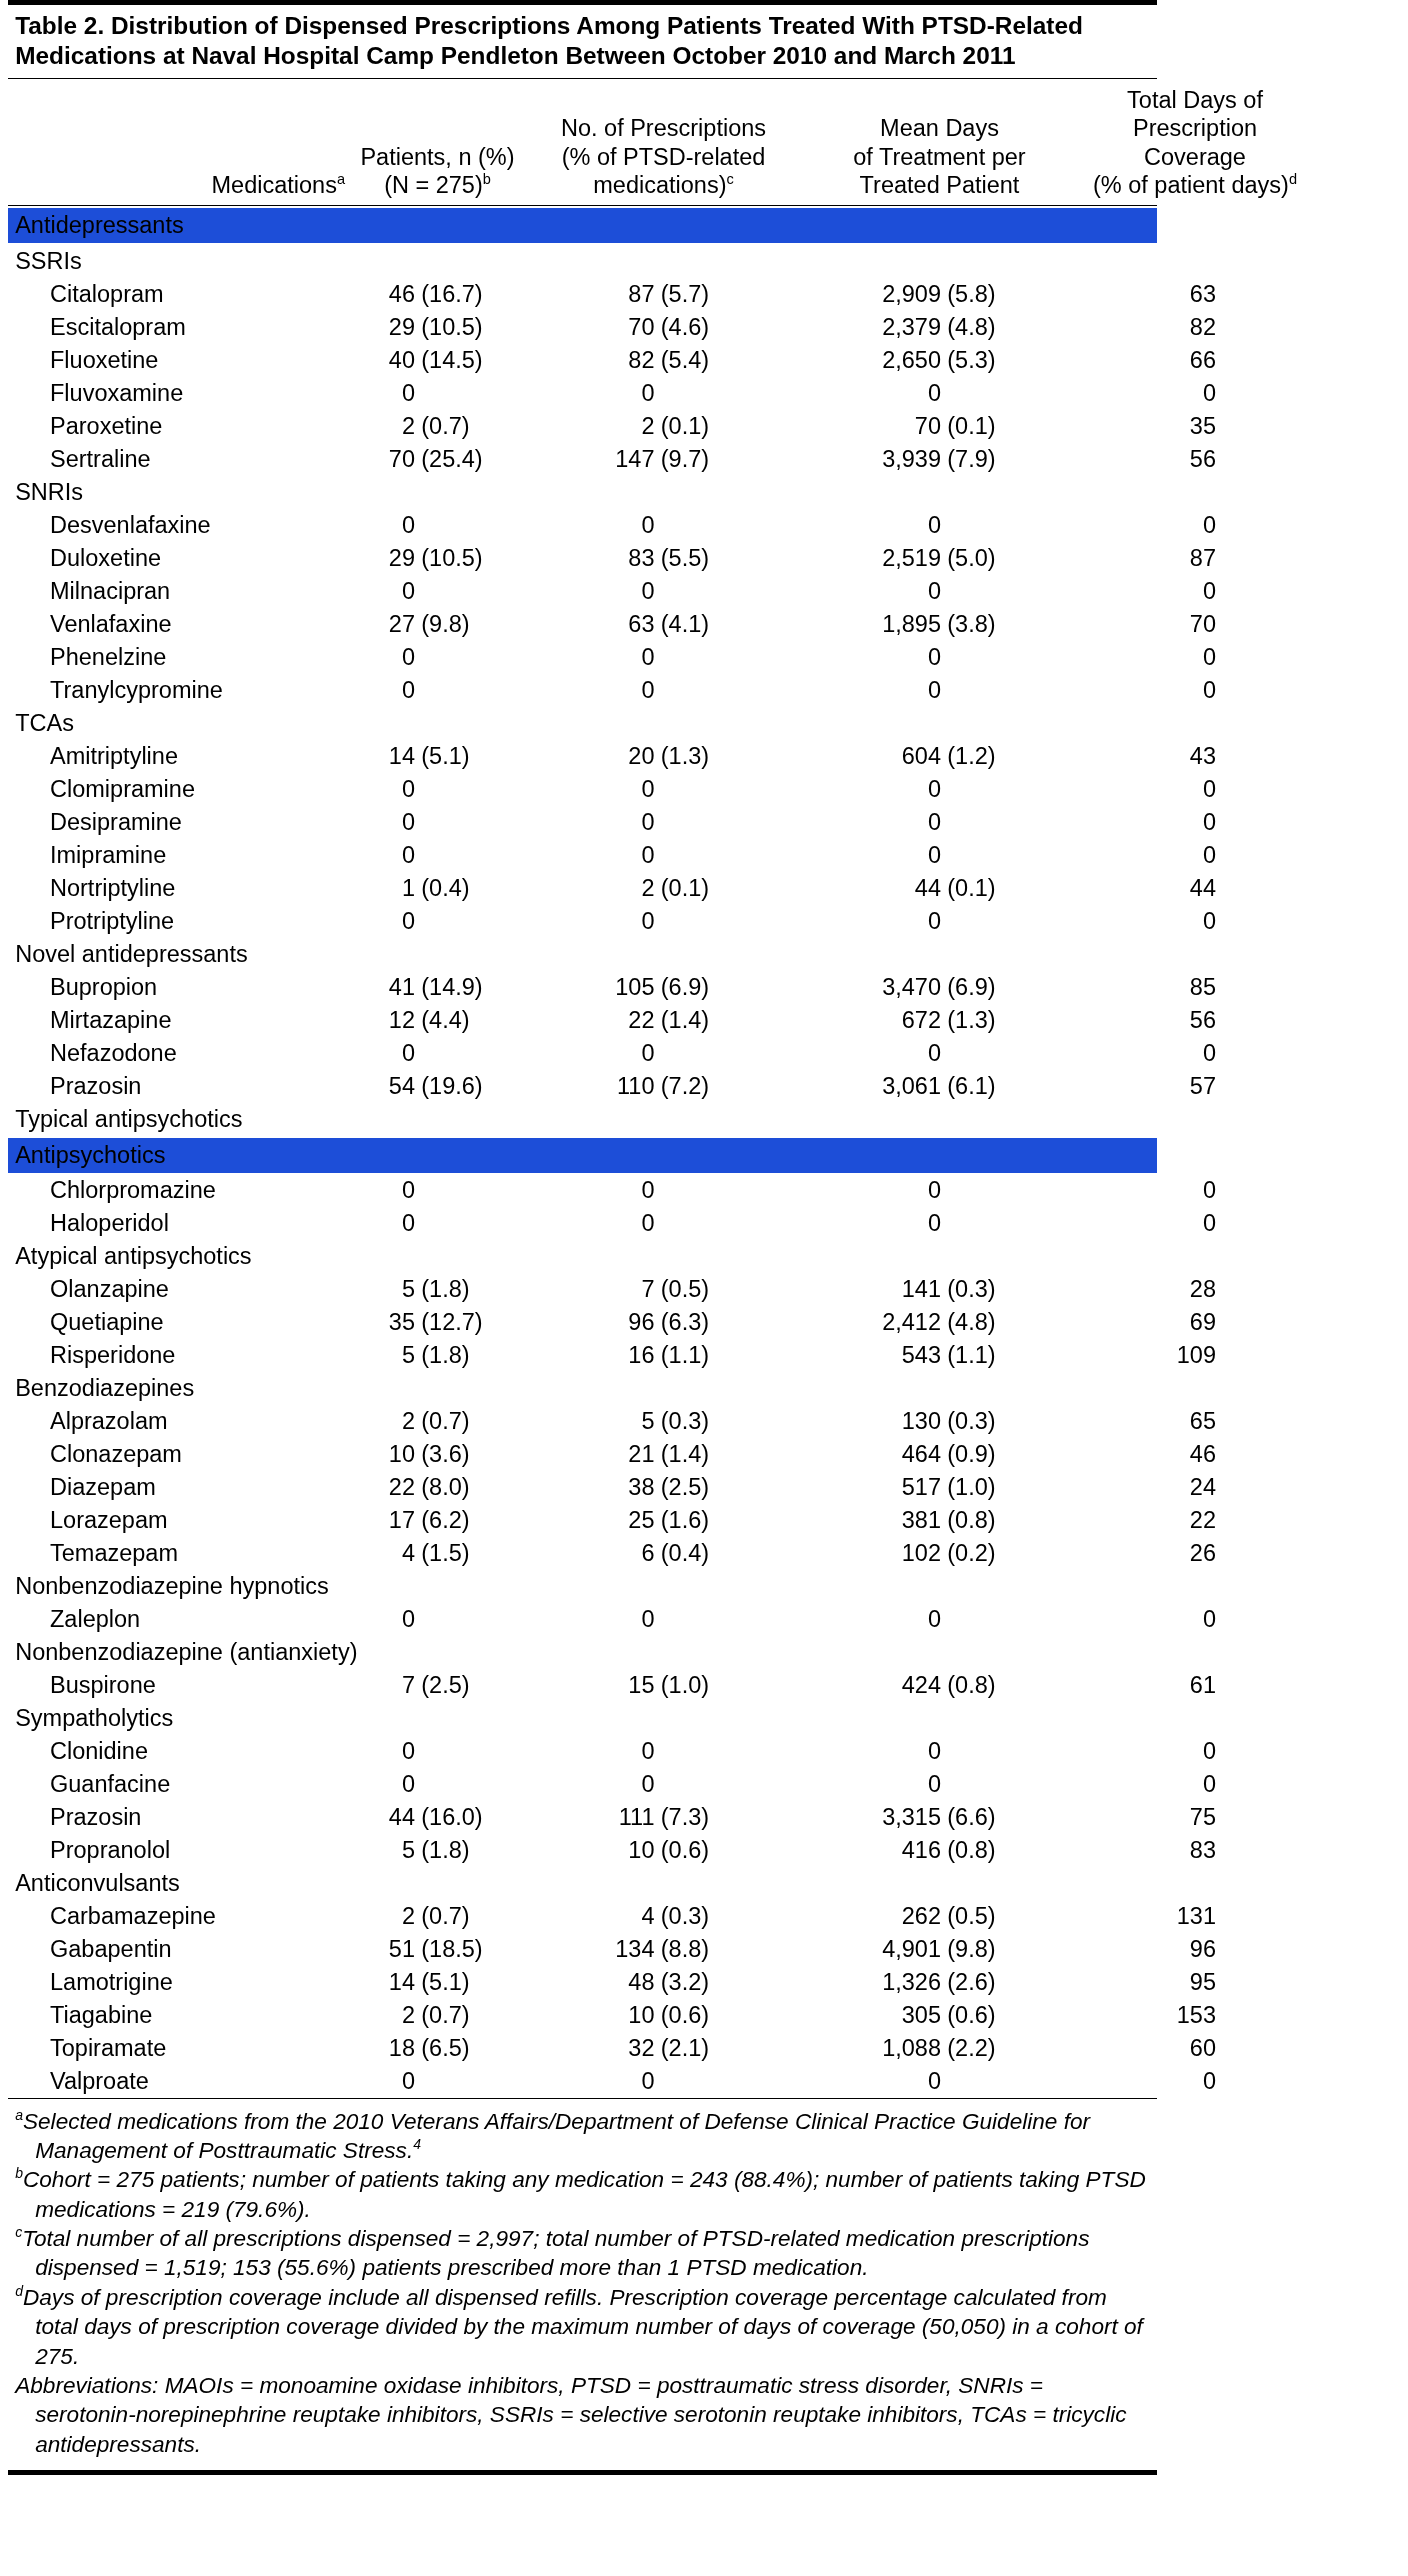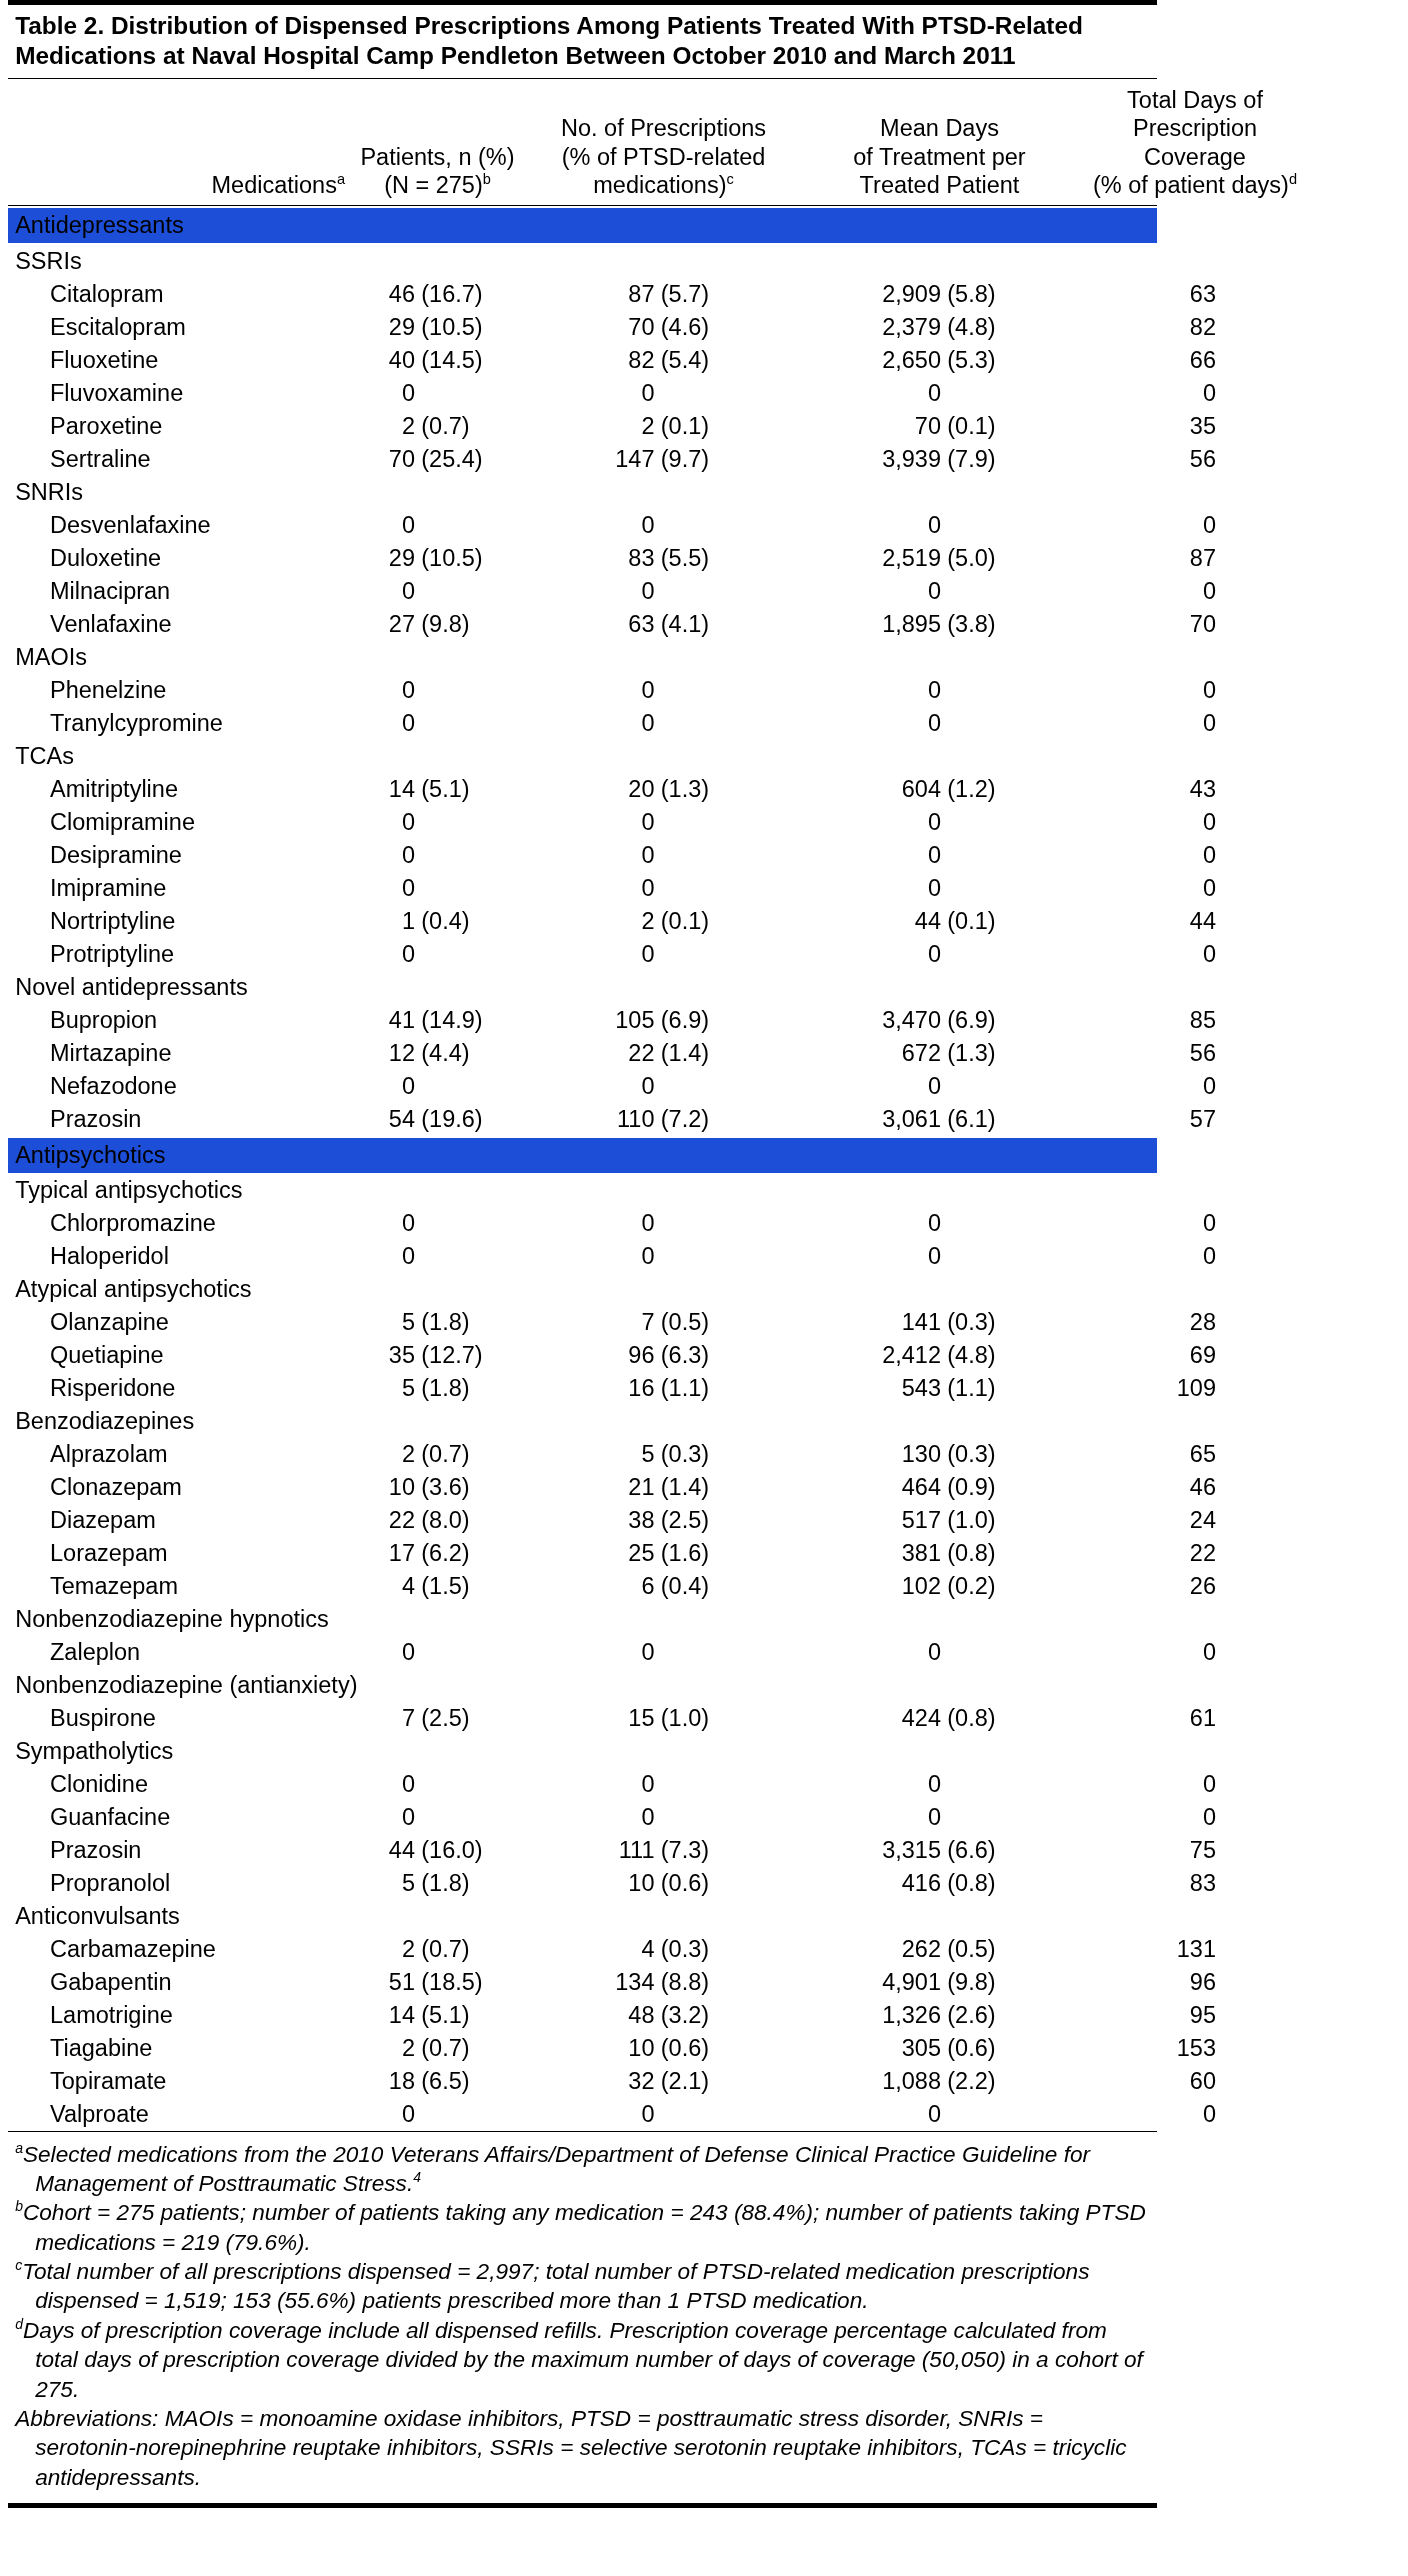--- a/index.html
+++ b/index.html
@@ -167,23 +167,20 @@
         <div class="val-cell vcol-2"><span class="num">0</span><span class="paren"></span></div>
         <div class="val-cell vcol-3"><span class="num">0</span></div>
       </div>
       <div class="row drug-row">
         <div class="name-cell">Venlafaxine</div>
         <div class="val-cell vcol-0"><span class="num">27</span><span class="paren">(9.8)</span></div>
         <div class="val-cell vcol-1"><span class="num">63</span><span class="paren">(4.1)</span></div>
         <div class="val-cell vcol-2"><span class="num">1,895</span><span class="paren">(3.8)</span></div>
         <div class="val-cell vcol-3"><span class="num">70</span></div>
       </div>
-      <div class="row group-row">
-        <div class="name-cell">MAOIs</div>
-      </div>
       <div class="row drug-row">
         <div class="name-cell">Phenelzine</div>
         <div class="val-cell vcol-0"><span class="num">0</span><span class="paren"></span></div>
         <div class="val-cell vcol-1"><span class="num">0</span><span class="paren"></span></div>
         <div class="val-cell vcol-2"><span class="num">0</span><span class="paren"></span></div>
         <div class="val-cell vcol-3"><span class="num">0</span></div>
       </div>
       <div class="row drug-row">
         <div class="name-cell">Tranylcypromine</div>
         <div class="val-cell vcol-0"><span class="num">0</span><span class="paren"></span></div>
@@ -260,25 +257,25 @@
         <div class="val-cell vcol-2"><span class="num">0</span><span class="paren"></span></div>
         <div class="val-cell vcol-3"><span class="num">0</span></div>
       </div>
       <div class="row drug-row">
         <div class="name-cell">Prazosin</div>
         <div class="val-cell vcol-0"><span class="num">54</span><span class="paren">(19.6)</span></div>
         <div class="val-cell vcol-1"><span class="num">110</span><span class="paren">(7.2)</span></div>
         <div class="val-cell vcol-2"><span class="num">3,061</span><span class="paren">(6.1)</span></div>
         <div class="val-cell vcol-3"><span class="num">57</span></div>
       </div>
+      <div class="row group-row">
+        <div class="name-cell">Typical antipsychotics</div>
+      </div>
       <div class="row category-row">
         <div class="name-cell">Antipsychotics</div>
-      </div>
-      <div class="row group-row">
-        <div class="name-cell">Typical antipsychotics</div>
       </div>
       <div class="row drug-row">
         <div class="name-cell">Chlorpromazine</div>
         <div class="val-cell vcol-0"><span class="num">0</span><span class="paren"></span></div>
         <div class="val-cell vcol-1"><span class="num">0</span><span class="paren"></span></div>
         <div class="val-cell vcol-2"><span class="num">0</span><span class="paren"></span></div>
         <div class="val-cell vcol-3"><span class="num">0</span></div>
       </div>
       <div class="row drug-row">
         <div class="name-cell">Haloperidol</div>

